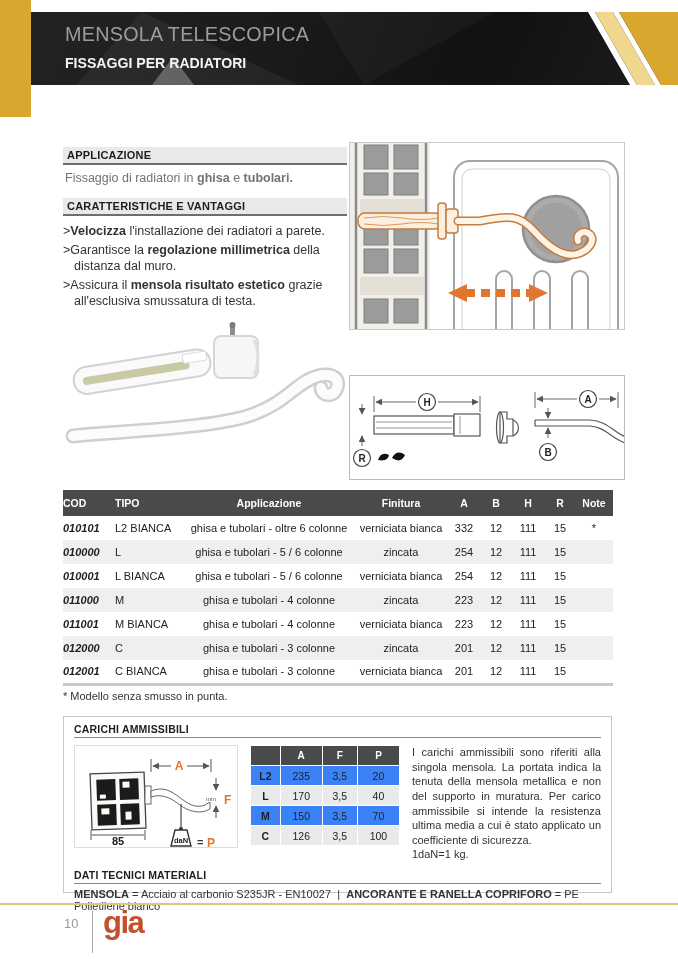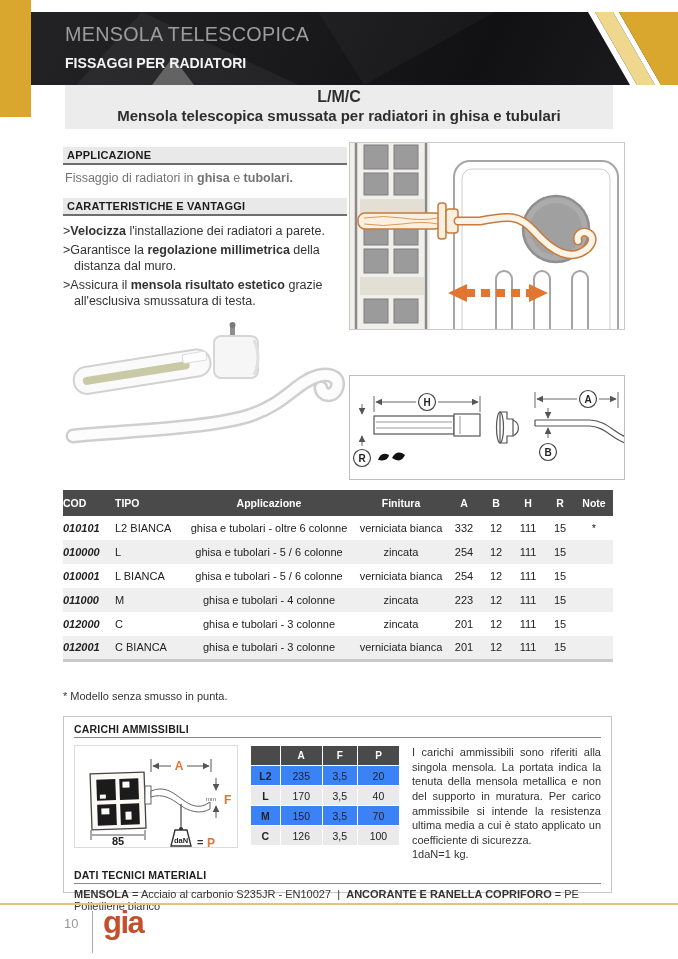--- a/index.html
+++ b/index.html
@@ -95,24 +95,20 @@
       <polygon points="30,0 37,0 79,73 72,73" fill="#ffffff"></polygon>
       <polygon points="37,0 55,0 97,73 79,73" fill="#F0D78E"></polygon>
       <polygon points="55,0 61,0 103,73 97,73" fill="#ffffff"></polygon>
       <polygon points="61,0 120,0 120,73 103,73" fill="#D9A72E"></polygon>
     </svg>
     <span class="banner-title">MENSOLA TELESCOPICA</span>
     <span class="banner-sub">FISSAGGI PER RADIATORI</span>
   </div>
   <div class="gold-bar"></div>
 
-  <div class="title-box">
-    <div class="title-model">L/M/C</div>
-    <div class="title-desc">Mensola telescopica smussata per radiatori in ghisa e tubulari</div>
-  </div>
 
   <div class="left-col">
     <div class="sec-head">APPLICAZIONE</div>
     <div class="app-text"><span>Fissaggio di radiatori in </span><b>ghisa</b><span> e </span><b>tubolari.</b></div>
 
     <div class="sec-head">CARATTERISTICHE E VANTAGGI</div>
     <ul class="features">
       <li><span class="marker">&gt;</span><span></span><b>Velocizza</b><span> l'installazione dei radiatori a parete.</span></li>
       <li><span class="marker">&gt;</span><span>Garantisce la </span><b>regolazione millimetrica</b><span> della distanza dal muro.</span></li>
       <li><span class="marker">&gt;</span><span>Assicura il </span><b>mensola risultato estetico</b><span> grazie all'esclusiva smussatura di testa.</span></li>
@@ -296,20 +292,31 @@
           <td>12</td>
           <td>111</td>
           <td>15</td>
           <td></td>
         </tr>
         <tr>
           <td>011000</td>
           <td>M</td>
           <td>ghisa e tubolari - 4 colonne</td>
           <td>zincata</td>
+          <td>223</td>
+          <td>12</td>
+          <td>111</td>
+          <td>15</td>
+          <td></td>
+        </tr>
+        <tr>
+          <td>011001</td>
+          <td>M BIANCA</td>
+          <td>ghisa e tubolari - 4 colonne</td>
+          <td>verniciata bianca</td>
           <td>223</td>
           <td>12</td>
           <td>111</td>
           <td>15</td>
           <td></td>
         </tr>
         <tr>
           <td>012000</td>
           <td>C</td>
           <td>ghisa e tubolari - 3 colonne</td>

